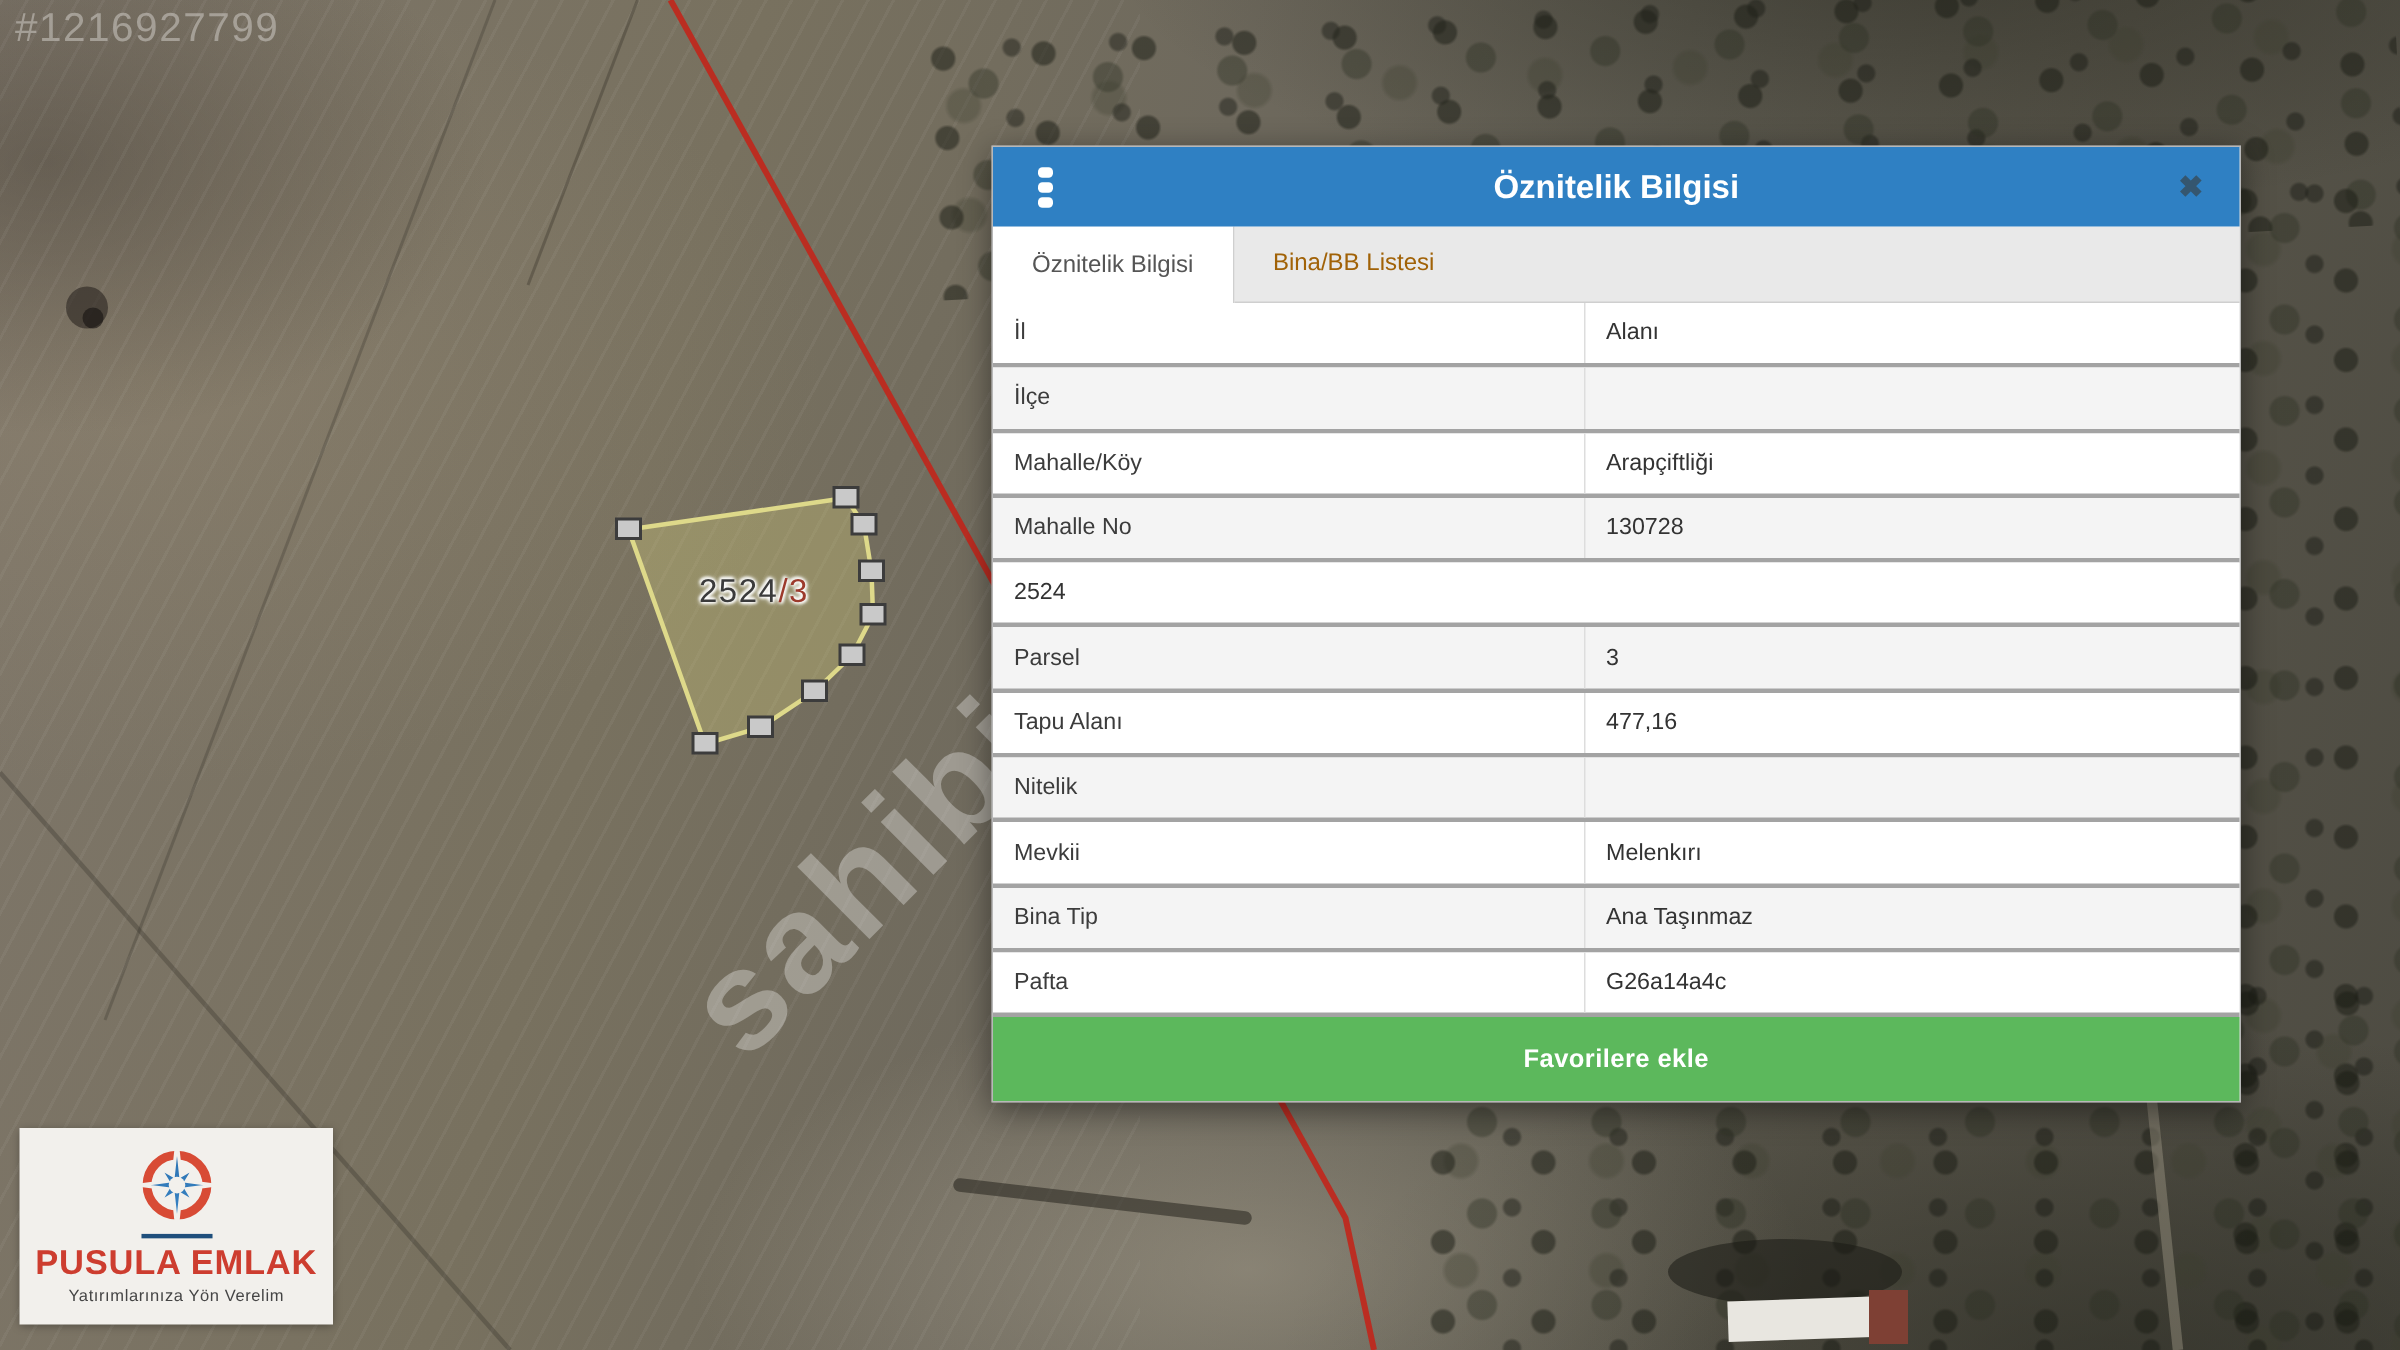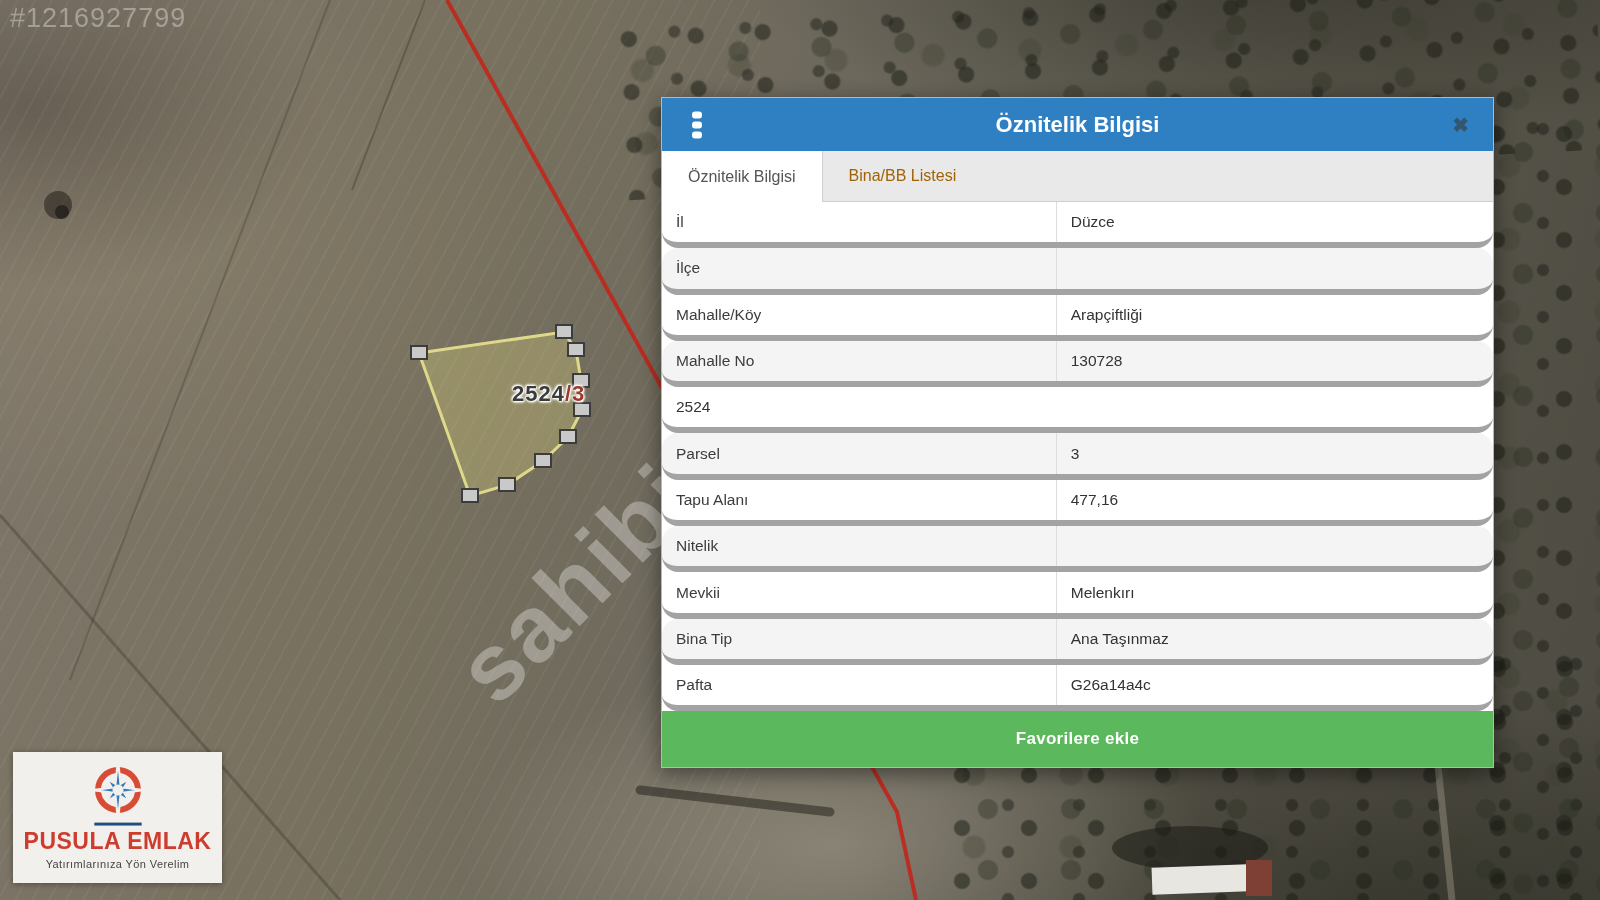--- a/index.html
+++ b/index.html
@@ -36,23 +36,22 @@
   
   .watermark{
     position:absolute;left:436px;top:648px;z-index:5;pointer-events:none;
     transform:rotate(-45deg);transform-origin:0 0;
     font-size:94px;font-weight:bold;letter-spacing:3px;
     color:rgba(255,255,255,.32);white-space:nowrap;
   }
   
   .parcel-label{
     position:absolute;left:466px;top:381px;z-index:4;
-    font-size:22px;font-weight:bold;letter-spacing:1px;color:#3b3b3b;
+    font-size:22px;font-weight:normal;letter-spacing:1px;color:#3b3b3b;
     text-shadow:0 0 3px #fff,0 0 3px #fff,0 0 4px #fff,1px 1px 2px #fff,-1px -1px 2px #fff;
-    margin-left:46px;
   }
   .parcel-label .suffix{color:#9c3a2c;}
   
   .listing-id{
     position:absolute;left:10px;top:3px;z-index:6;
     font-size:27px;letter-spacing:1px;color:rgba(205,203,196,.55);
   }
   
   .logo-card{
     position:absolute;left:13px;top:752px;width:209px;height:131px;z-index:6;
@@ -75,21 +74,21 @@
   .dlg-title{flex:1;text-align:center;color:#fff;font-size:22px;font-weight:bold;}
   .kebab{position:absolute;left:30px;top:50%;transform:translateY(-50%);cursor:pointer;
     display:flex;flex-direction:column;gap:3px;}
   .kebab span{display:block;width:10px;height:7px;border-radius:3px;background:#fff;}
   .dlg-close{position:absolute;right:24px;top:50%;transform:translateY(-50%);
     font-size:20px;font-weight:bold;color:#35566f;cursor:pointer;line-height:1;}
   .dlg-tabs{height:50px;background:#e9e9e9;border-bottom:1px solid #cfcfcf;display:flex;align-items:stretch;}
   .tab{display:flex;align-items:center;padding:0 26px;font-size:16px;cursor:pointer;}
   .tab.active{background:#fff;color:#555;border-right:1px solid #cfcfcf;margin-bottom:-1px;}
   .tab.inactive{color:#a16207;}
-  .trow{display:flex;height:40.3px;border-bottom:6px solid #a3a3a3;border-radius:16px;}
+  .trow{display:flex;height:40.3px;border-bottom:3px solid #a3a3a3;}
   .trow:nth-child(odd){background:#fff;}
   .trow:nth-child(even){background:#f4f4f4;}
   .tcell{display:flex;align-items:center;padding-left:14px;box-sizing:border-box;}
   .tcell.label{width:47.5%;border-right:1px solid #ddd;color:#3c3c3c;}
   .tcell.value{flex:1;color:#333;}
   .fav-btn{
     display:block;width:100%;height:56px;border:0;background:#5cb85c;color:#fff;
     font-size:17px;font-weight:bold;font-family:inherit;cursor:pointer;letter-spacing:.3px;
   }
 </style>
@@ -151,21 +150,21 @@
       <div class="dlg-title">Öznitelik Bilgisi</div>
       <div class="dlg-close">✖</div>
     </div>
     <div class="dlg-tabs">
       <div class="tab active">Öznitelik Bilgisi</div>
       <div class="tab inactive">Bina/BB Listesi</div>
     </div>
     <div class="ttable">
       <div class="trow">
           <div class="tcell label">İl</div>
-          <div class="tcell value">Düzce</div>
+          <div class="tcell value">Alanı</div>
         </div>
       <div class="trow">
           <div class="tcell label">İlçe</div>
         </div>
       <div class="trow">
           <div class="tcell label">Mahalle/Köy</div>
           <div class="tcell value">Arapçiftliği</div>
         </div>
       <div class="trow">
           <div class="tcell label">Mahalle No</div>

